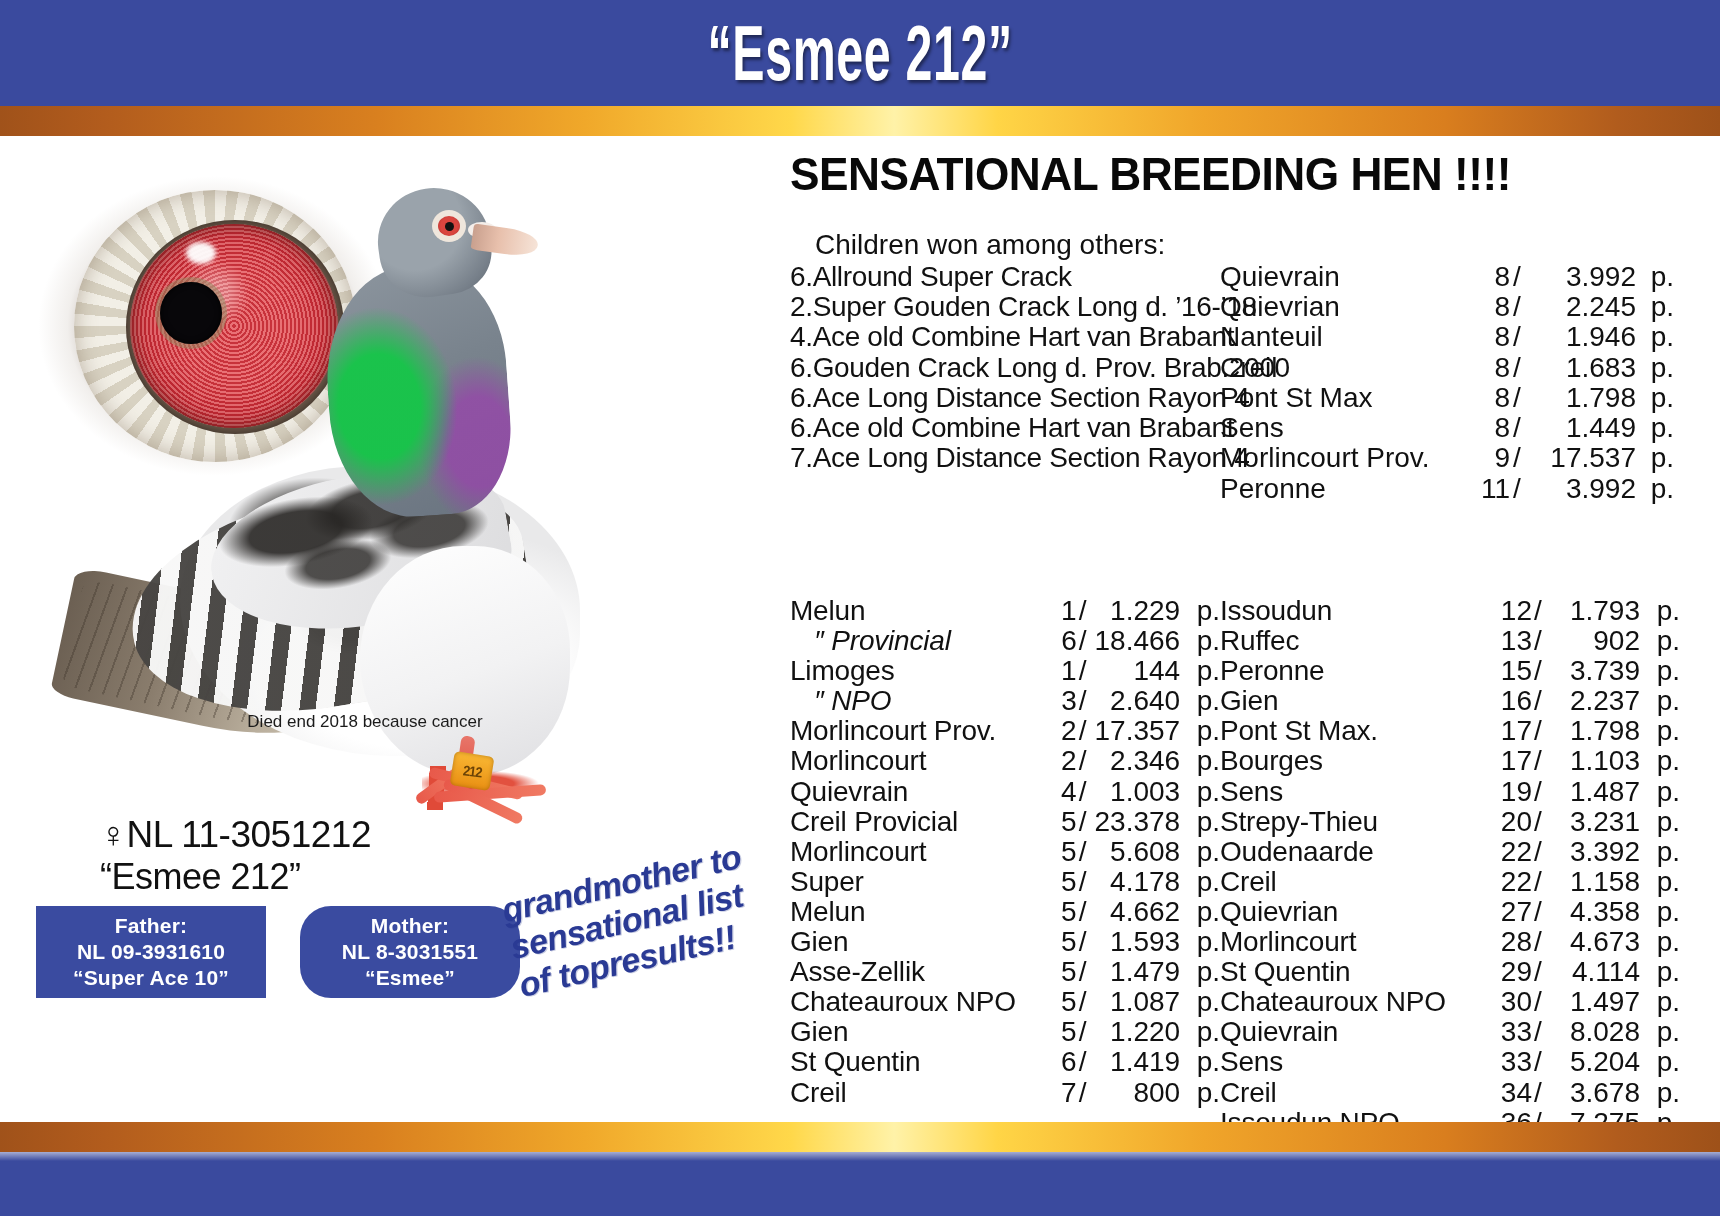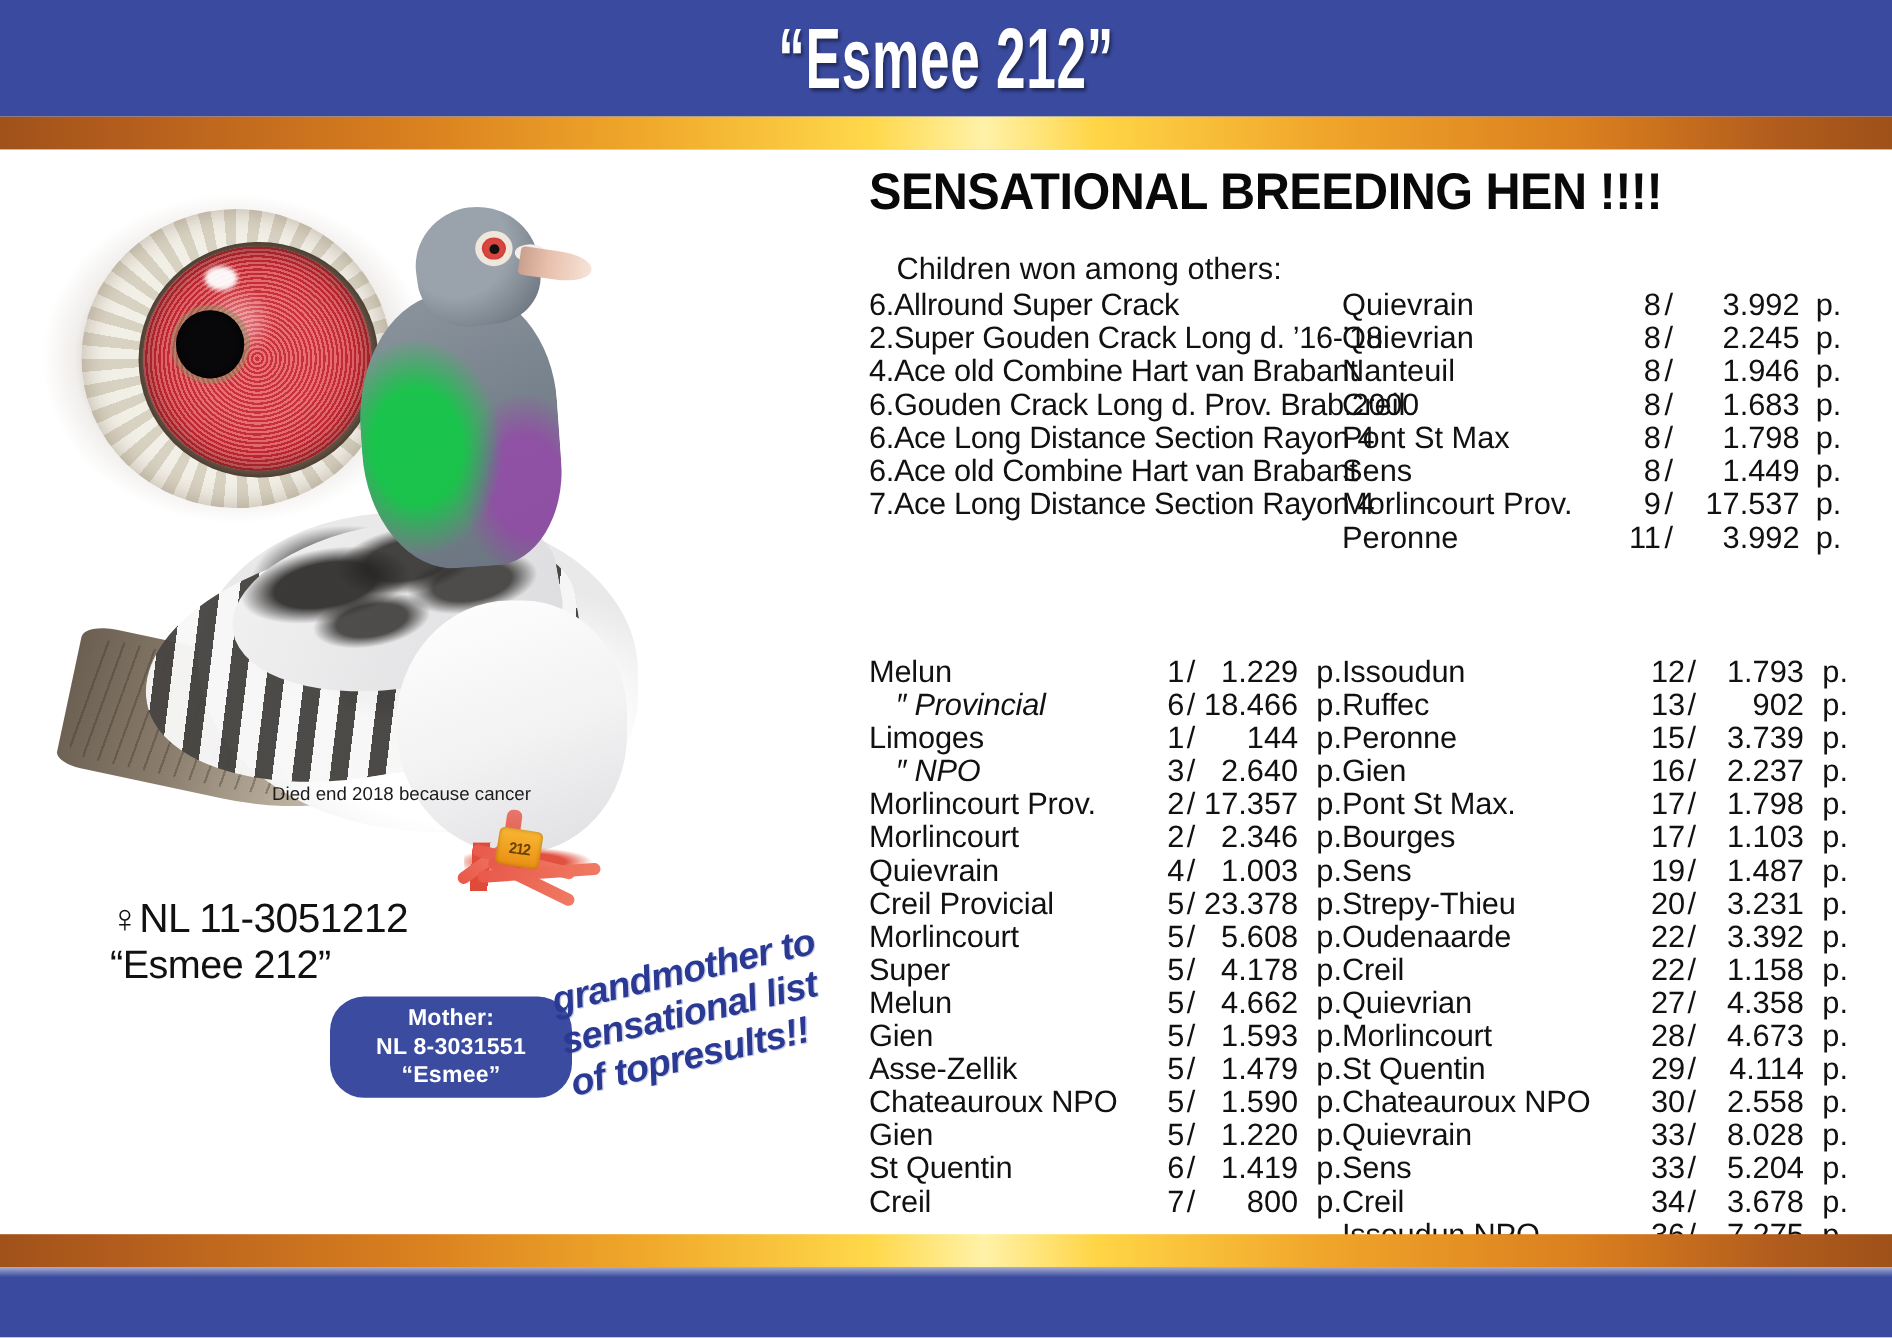--- a/index.html
+++ b/index.html
@@ -320,20 +320,25 @@
 
   <div class="died-note">Died end 2018 because cancer</div>
 
   <div class="ped-id">
     <div>
       <span class="sym">♀</span><span>NL 11-3051212</span>
     </div>
     <div class="ped-name">“Esmee 212”</div>
   </div>
 
+  <div class="parent-box father">
+    <div>Father:</div>
+    <div>NL 09-3931610</div>
+    <div>“Super Ace 10”</div>
+  </div>
   <div class="parent-box mother">
     <div>Mother:</div>
     <div>NL 8-3031551</div>
     <div>“Esmee”</div>
   </div>
 
   <div class="slogan">
     <div>grandmother to</div>
     <div>sensational list</div>
     <div>of topresults!!</div>
@@ -500,21 +505,21 @@
           <div class="place">Asse-Zellik</div>
           <div class="rank">5</div>
           <div class="sl">/</div>
           <div class="total">1.479</div>
           <div class="pp">p.</div>
         </div>
         <div class="res-row">
           <div class="place">Chateauroux NPO</div>
           <div class="rank">5</div>
           <div class="sl">/</div>
-          <div class="total">1.590</div>
+          <div class="total">1.087</div>
           <div class="pp">p.</div>
         </div>
         <div class="res-row">
           <div class="place">Gien</div>
           <div class="rank">5</div>
           <div class="sl">/</div>
           <div class="total">1.220</div>
           <div class="pp">p.</div>
         </div>
         <div class="res-row">
@@ -621,21 +626,21 @@
           <div class="place">St Quentin</div>
           <div class="rank">29</div>
           <div class="sl">/</div>
           <div class="total">4.114</div>
           <div class="pp">p.</div>
         </div>
         <div class="res-row">
           <div class="place">Chateauroux NPO</div>
           <div class="rank">30</div>
           <div class="sl">/</div>
-          <div class="total">2.558</div>
+          <div class="total">1.497</div>
           <div class="pp">p.</div>
         </div>
         <div class="res-row">
           <div class="place">Quievrain</div>
           <div class="rank">33</div>
           <div class="sl">/</div>
           <div class="total">8.028</div>
           <div class="pp">p.</div>
         </div>
         <div class="res-row">

